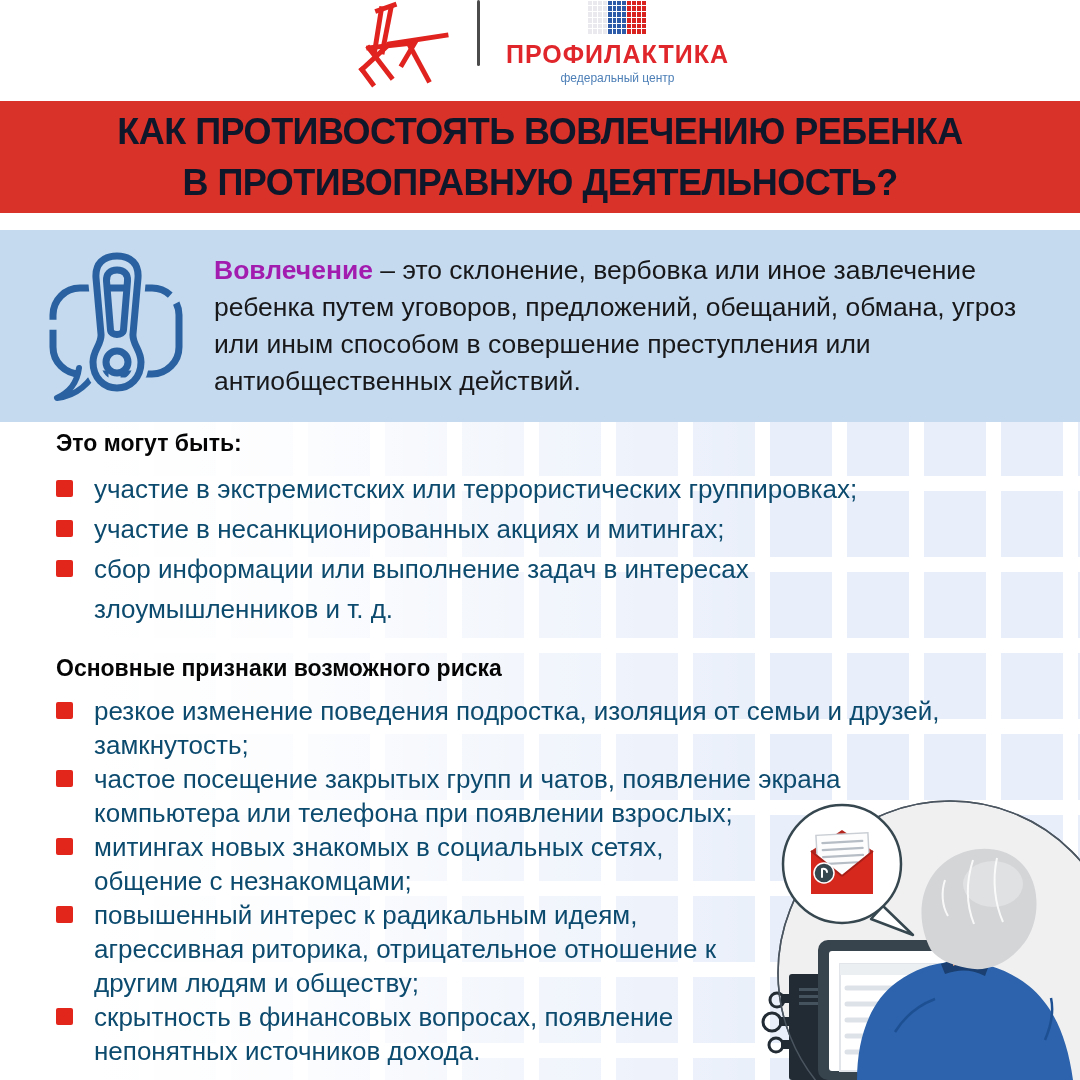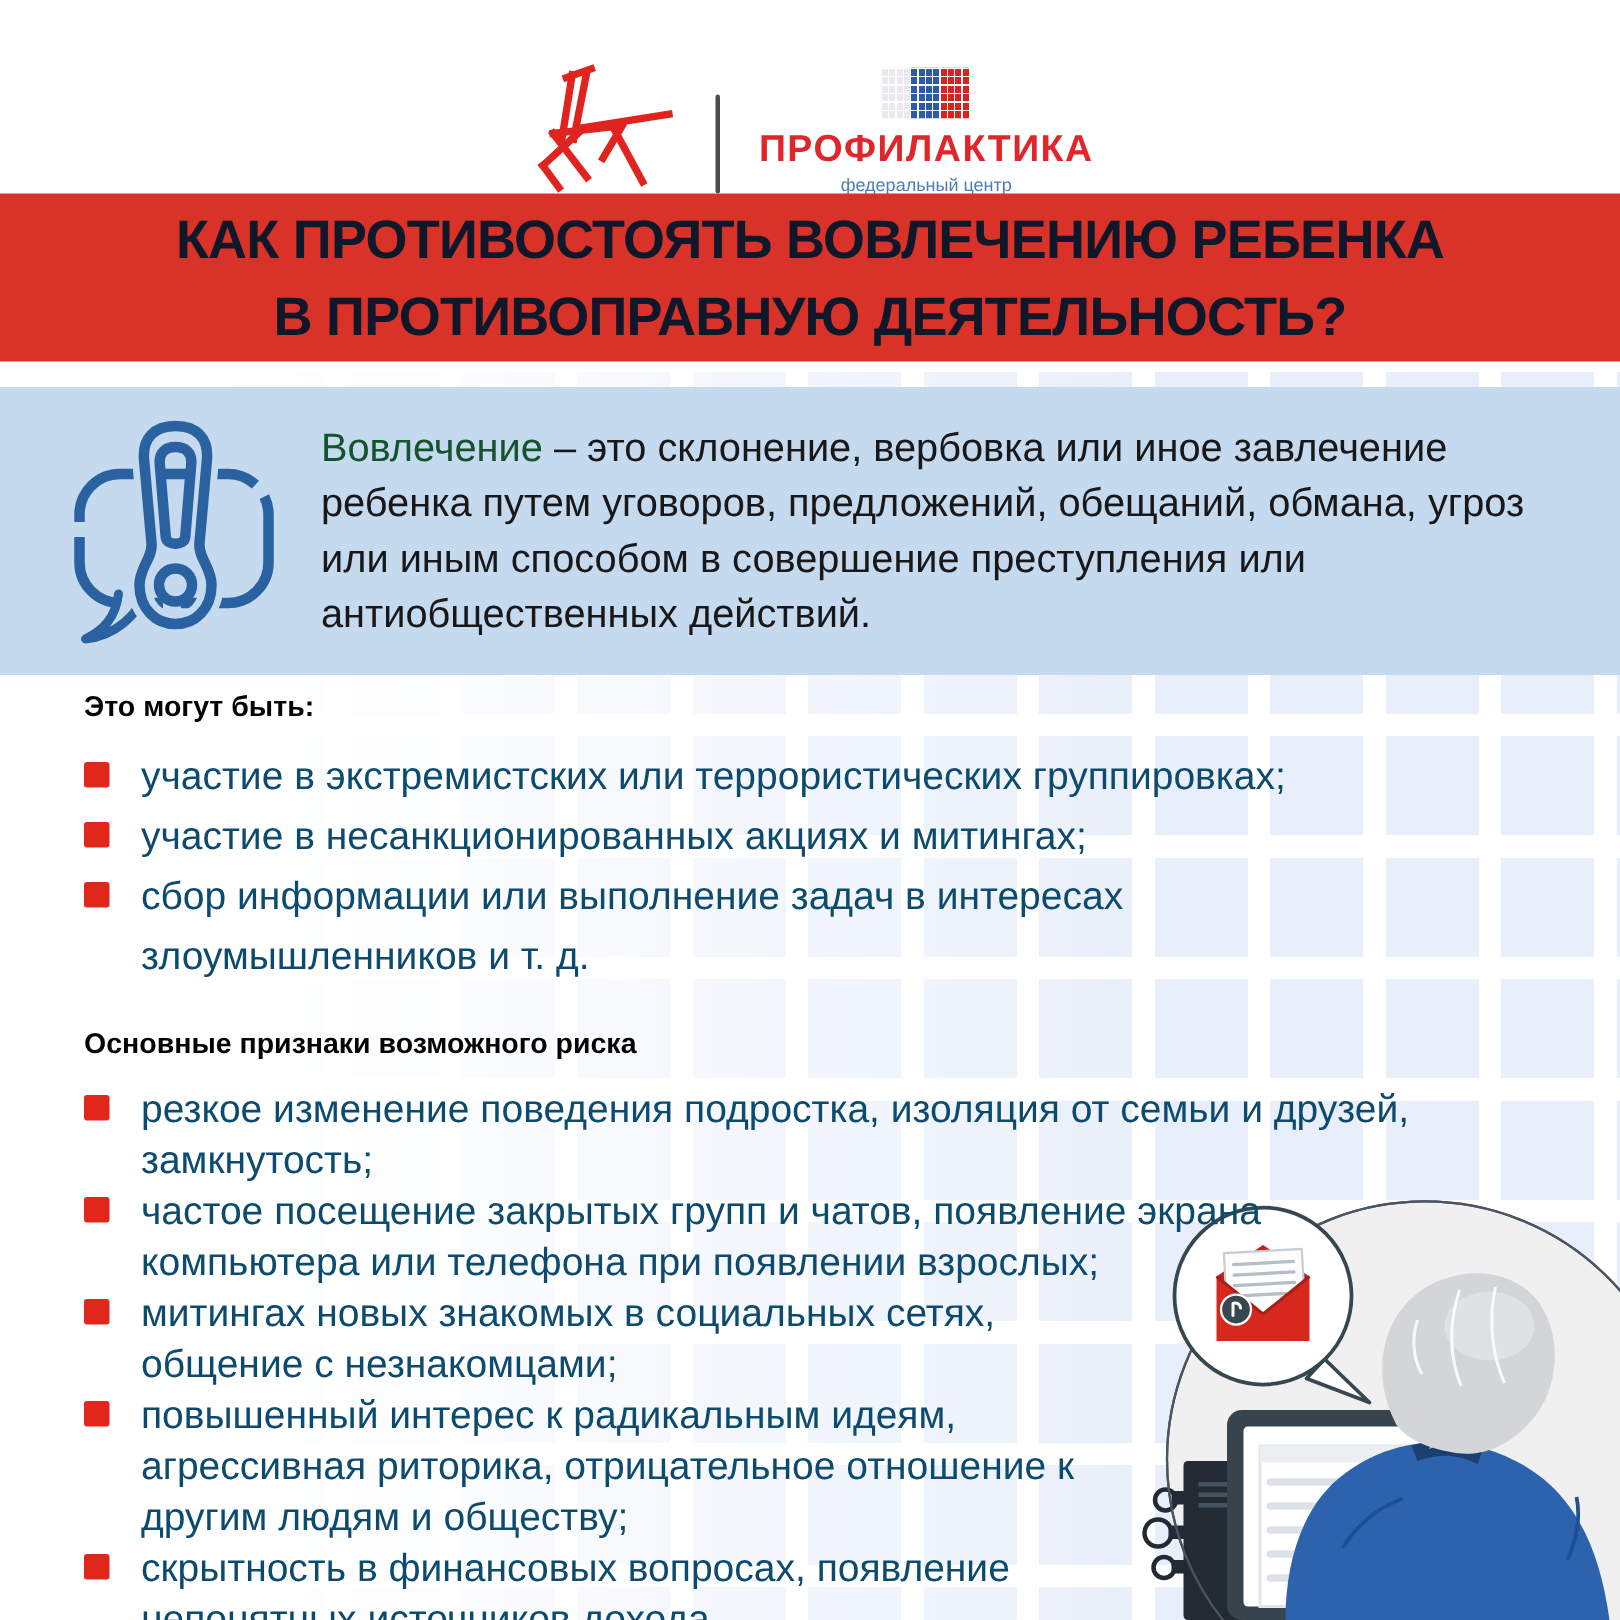--- a/index.html
+++ b/index.html
@@ -12,22 +12,22 @@
   
   .pattern{
     position:absolute;left:0;right:0;top:248px;bottom:0;z-index:0;
     background-image:
       linear-gradient(to right,#ffffff 0%,#ffffff 9%,rgba(255,255,255,.88) 26%,rgba(255,255,255,.45) 48%,rgba(255,255,255,0) 72%),
       repeating-linear-gradient(to bottom,rgba(255,255,255,0) 0 66px,#ffffff 66px 81px),
       repeating-linear-gradient(to right,#e9effa 0 62px,#ffffff 62px 77px);
   }
   
   .header{
-    position:relative;z-index:2;height:129px;
-    display:flex;align-items:flex-end;justify-content:center;gap:26px;
+    position:relative;z-index:2;height:101px;
+    display:flex;align-items:flex-start;justify-content:center;gap:26px;
   }
   .chair-icon{width:100px;height:88px;}
   .divider{width:3px;height:66px;background:#4b4b4b;border-radius:2px;}
   .logoblock{display:flex;flex-direction:column;align-items:center;}
   .flag{
     width:58px;height:34px;margin-bottom:8px;
     background-image:
       repeating-linear-gradient(90deg,rgba(255,255,255,0) 0 3.9px,#fff 3.9px 4.9px),
       repeating-linear-gradient(0deg,rgba(255,255,255,0) 0 4.7px,#fff 4.7px 5.7px),
       linear-gradient(90deg,#e9e9ee 0 33%,#2d5ba8 33% 66%,#d8231f 66%);
@@ -41,24 +41,24 @@
     color:#0f172a;font-weight:800;font-size:36px;line-height:51px;
     text-align:center;letter-spacing:-.5px;
   }
   
   .defbox{
     position:relative;z-index:2;margin-top:17px;height:192px;background:#c5daee;
     display:flex;align-items:center;padding:0 40px 0 46px;box-sizing:border-box;gap:26px;
   }
   .alert-icon{width:142px;height:152px;flex:0 0 auto;}
   .deftext{font-size:26.5px;line-height:37px;color:#18181a;max-width:805px;}
-  .defterm{color:#14532d;font-weight:400;}
+  .defterm{color:#a21caf;font-weight:700;}
   
   .content{position:relative;z-index:2;padding:6px 34px 0 56px;box-sizing:border-box;}
-  .content h3{font-size:19px;font-weight:800;color:#050505;margin:0 0 10px 0;line-height:31px;}
+  .content h3{font-size:23px;font-weight:800;color:#050505;margin:0 0 10px 0;line-height:31px;}
   .content h3.second{margin-top:24px;}
   ul{list-style:none;margin:0;padding:0;}
   li{display:flex;gap:21px;color:#0c4a6e;font-size:26px;}
   .sq{flex:0 0 17px;width:17px;height:17px;background:#e3261c;border-radius:2px;}
   .s1 li{line-height:40px;margin-bottom:0;}
   .s1 .sq{margin-top:11px;}
   .s2 li{line-height:34px;margin-bottom:0;}
   .s2 .sq{margin-top:8px;}
   .t{display:block;}
   .w950{max-width:930px;} .w660{max-width:660px;}

